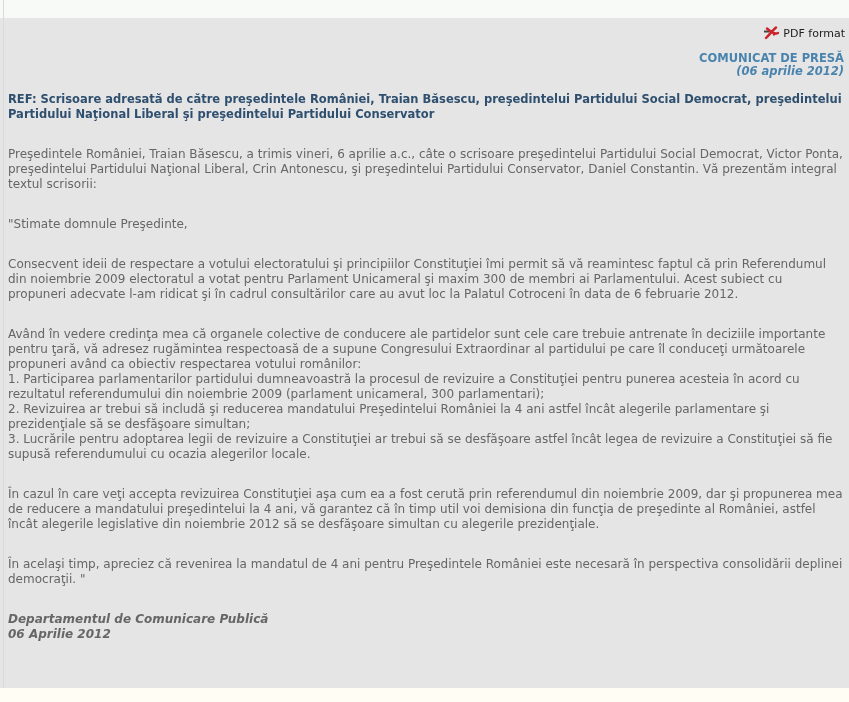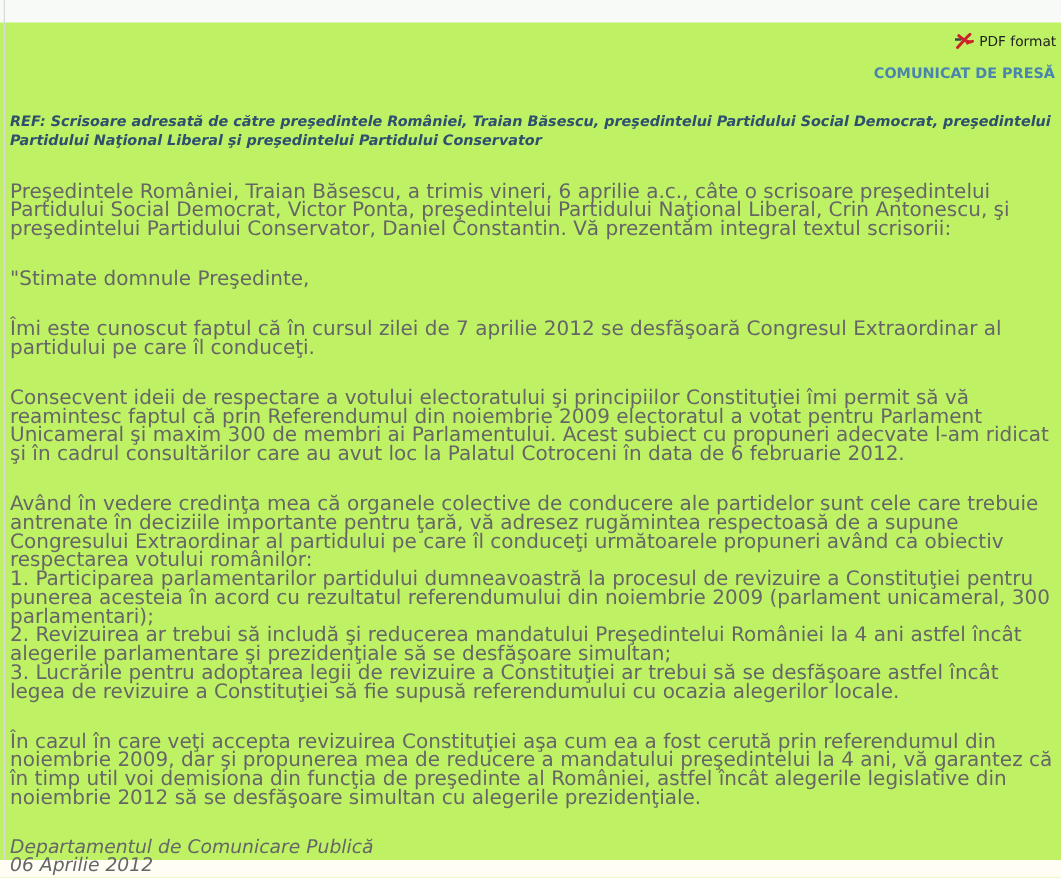--- a/index.html
+++ b/index.html
@@ -10,21 +10,21 @@
   body {
     width: 849px;
     height: 702px;
     position: relative;
     overflow: hidden;
     font-family: "DejaVu Sans", "Liberation Sans", sans-serif;
   }
   .page {
     position: absolute;
     inset: 0;
-    background: #bef264;
+    background: #e5e5e5;
   }
   .top-strip {
     position: absolute;
     top: 0; left: 0; right: 0;
     height: 18px;
     background: #f8faf8;
   }
   .bottom-strip {
     position: absolute;
     bottom: 0; left: 0; right: 0;
@@ -61,44 +61,44 @@
     text-align: right;
     color: #4a84ae;
     font-weight: bold;
     font-size: 11.5px;
     line-height: 13px;
   }
   .title-date {
     font-style: italic;
   }
   .ref-heading {
-    margin-top: 25px;
+    margin-top: 14px;
     font-weight: bold;
     font-size: 11.5px;
     line-height: 15px;
     color: #2f4f6f;
-    font-style: italic;
   }
   .letter-body {
     margin-top: 22px;
   }
   .para {
     margin: 25px 0;
-    font-size: 16px;
+    font-size: 12px;
     line-height: 15px;
     color: #666666;
     white-space: pre-line;
   }
   .signature {
     margin: 15px 0 0 0;
-    font-size: 15px;
+    font-size: 12px;
     line-height: 15px;
     color: #666666;
     font-style: italic;
     white-space: pre-line;
+    font-weight: bold;
   }
 </style>
 </head>
 <body>
 
 <div class="page">
   <div class="top-strip"></div>
   <div class="left-border"></div>
   <div class="bottom-strip"></div>
 
@@ -110,33 +110,34 @@
         <path d="M4 2.5 C7 5, 11 9, 15 7" stroke="#cc2229" stroke-width="2.4" fill="none" stroke-linecap="round"></path>
         <path d="M9 6 L13 8.5 L10.5 10 Z" fill="#cc2229"></path>
       </svg>
     </span>
     <span>PDF format</span>
   </a>
 
   <div class="content">
     <div class="title-block">
       <div>COMUNICAT DE PRESĂ</div>
+      <div class="title-date">(06 aprilie 2012)</div>
     </div>
 
     <div class="ref-heading">REF: Scrisoare adresată de către preşedintele României, Traian Băsescu, preşedintelui Partidului Social Democrat, preşedintelui Partidului Naţional Liberal şi preşedintelui Partidului Conservator</div>
 
     <div class="letter-body">
         <p class="para">Preşedintele României, Traian Băsescu, a trimis vineri, 6 aprilie a.c., câte o scrisoare preşedintelui Partidului Social Democrat, Victor Ponta, preşedintelui Partidului Naţional Liberal, Crin Antonescu, şi preşedintelui Partidului Conservator, Daniel Constantin. Vă prezentăm integral textul scrisorii:</p>
         <p class="para">"Stimate domnule Preşedinte,</p>
-        <p class="para">Îmi este cunoscut faptul că în cursul zilei de 7 aprilie 2012 se desfăşoară Congresul Extraordinar al partidului pe care îl conduceţi.</p>
         <p class="para">Consecvent ideii de respectare a votului electoratului şi principiilor Constituţiei îmi permit să vă reamintesc faptul că prin Referendumul din noiembrie 2009 electoratul a votat pentru Parlament Unicameral şi maxim 300 de membri ai Parlamentului. Acest subiect cu propuneri adecvate l-am ridicat şi în cadrul consultărilor care au avut loc la Palatul Cotroceni în data de 6 februarie 2012.</p>
         <p class="para">Având în vedere credinţa mea că organele colective de conducere ale partidelor sunt cele care trebuie antrenate în deciziile importante pentru ţară, vă adresez rugămintea respectoasă de a supune Congresului Extraordinar al partidului pe care îl conduceţi următoarele propuneri având ca obiectiv respectarea votului românilor:
 1. Participarea parlamentarilor partidului dumneavoastră la procesul de revizuire a Constituţiei pentru punerea acesteia în acord cu rezultatul referendumului din noiembrie 2009 (parlament unicameral, 300 parlamentari);
 2. Revizuirea ar trebui să includă şi reducerea mandatului Preşedintelui României la 4 ani astfel încât alegerile parlamentare şi prezidenţiale să se desfăşoare simultan;
 3. Lucrările pentru adoptarea legii de revizuire a Constituţiei ar trebui să se desfăşoare astfel încât legea de revizuire a Constituţiei să fie supusă referendumului cu ocazia alegerilor locale.</p>
         <p class="para">În cazul în care veţi accepta revizuirea Constituţiei aşa cum ea a fost cerută prin referendumul din noiembrie 2009, dar şi propunerea mea de reducere a mandatului preşedintelui la 4 ani, vă garantez că în timp util voi demisiona din funcţia de preşedinte al României, astfel încât alegerile legislative din noiembrie 2012 să se desfăşoare simultan cu alegerile prezidenţiale.</p>
+        <p class="para">În acelaşi timp, apreciez că revenirea la mandatul de 4 ani pentru Preşedintele României este necesară în perspectiva consolidării deplinei democraţii. "</p>
       </div>
 
     <div class="signature">Departamentul de Comunicare Publică
 06 Aprilie 2012</div>
 
   </div>
 </div>
 
 </body></html>

